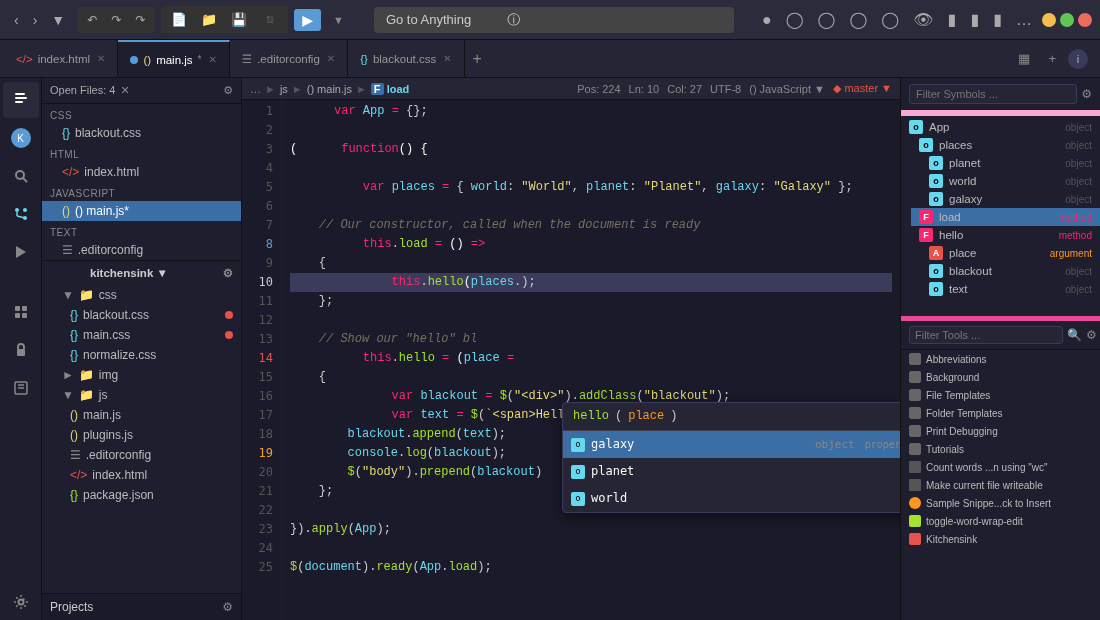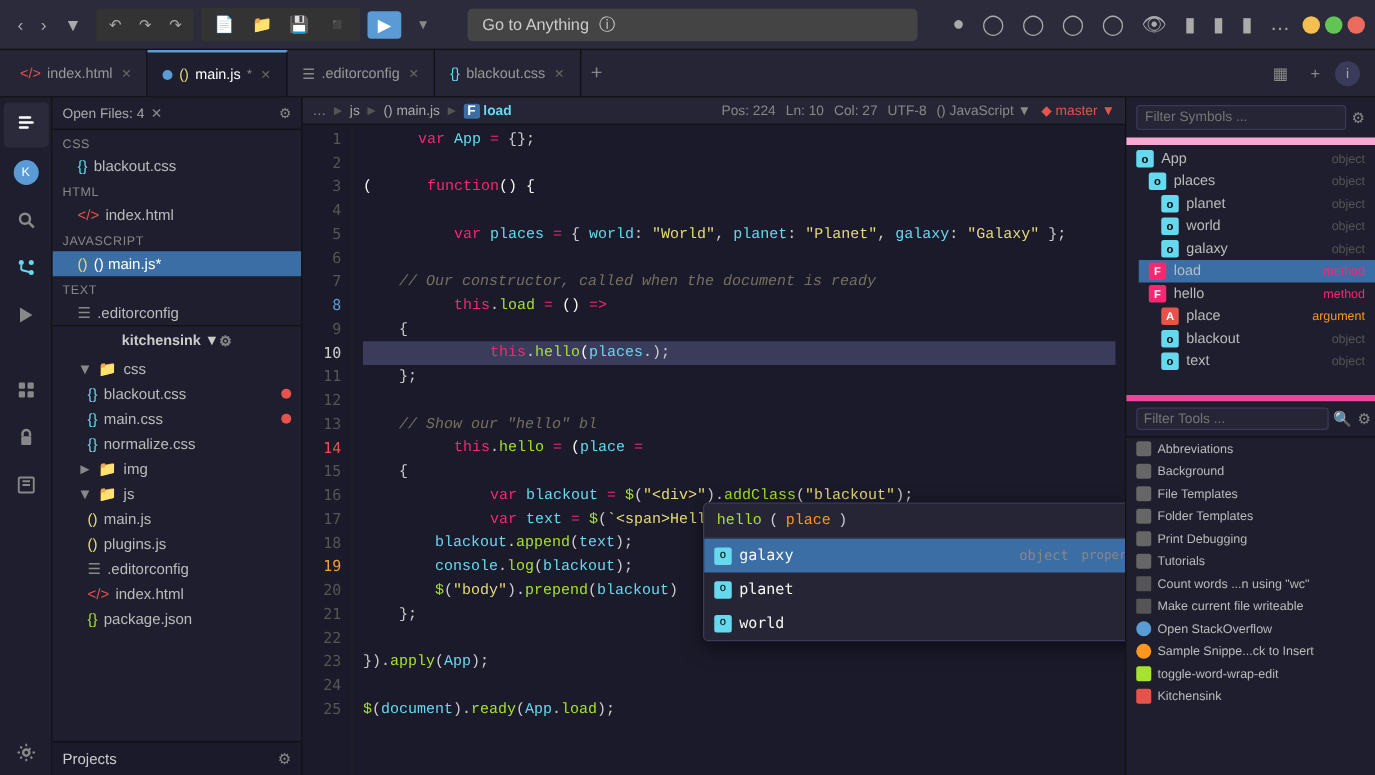--- a/index.html
+++ b/index.html
@@ -4,21 +4,21 @@
   <style>
     * { margin: 0; padding: 0; box-sizing: border-box; }
     body { width: 1100px; height: 620px; overflow: hidden; font-family: 'Segoe UI', Arial, sans-serif; background: #1a1a2e; font-size: 12px; color: #ccc; }
 
     
     .top-bar { display: flex; align-items: center; background: #2b2b3b; height: 40px; padding: 0 8px; gap: 6px; border-bottom: 1px solid #111; }
     .top-bar-nav { display: flex; align-items: center; gap: 2px; }
     .nav-btn { background: none; border: none; color: #aaa; cursor: pointer; padding: 4px 6px; font-size: 14px; }
     .nav-btn-group { display: flex; align-items: center; background: #333; border-radius: 3px; padding: 2px 4px; gap: 2px; }
     .search-bar { flex: 1; display: flex; justify-content: center; }
-    .search-input-wrap { display: flex; align-items: center; background: #444; border-radius: 4px; padding: 4px 12px; min-width: 360px; position: relative; }
+    .search-input-wrap { display: flex; align-items: center; background: #444; border-radius: 4px; padding: 4px 12px; min-width: 360px; position: relative; gap: 28px; }
     .search-input-wrap span { color: #ccc; font-size: 13px; }
     .search-icon-i { color: #888; margin-left: 8px; font-size: 12px; }
     .top-bar-right { display: flex; align-items: center; gap: 6px; }
     .icon-btn { background: none; border: none; color: #aaa; cursor: pointer; font-size: 16px; padding: 2px 4px; }
     .window-controls { display: flex; gap: 4px; }
     .win-btn { width: 14px; height: 14px; border-radius: 50%; border: none; cursor: pointer; }
     .win-min { background: #f5bf4f; }
     .win-max { background: #61c554; }
     .win-close { background: #ed6a5e; }
 
@@ -46,21 +46,21 @@
     .file-panel { width: 200px; background: #1e1e2e; border-right: 1px solid #111; overflow-y: auto; display: flex; flex-direction: column; }
     .panel-header { display: flex; align-items: center; justify-content: space-between; padding: 6px 8px; color: #aaa; font-size: 11px; border-bottom: 1px solid #111; }
     .panel-gear { cursor: pointer; color: #888; }
     .section-label { padding: 6px 8px 2px; font-size: 10px; color: #888; text-transform: uppercase; letter-spacing: 0.5px; }
     .file-item { display: flex; align-items: center; padding: 3px 8px 3px 12px; cursor: pointer; gap: 5px; color: #bbb; font-size: 12px; }
     .file-item.active { background: #3b6ea5; color: #fff; }
     .file-item.sub { padding-left: 20px; }
     .file-item.sub2 { padding-left: 28px; }
     .file-dot-red { width: 8px; height: 8px; background: #e5534b; border-radius: 50%; margin-left: auto; flex-shrink: 0; }
     .panel-section { border-top: 1px solid #111; }
-    .panel-section-header { display: flex; align-items: center; justify-content: center; padding: 5px 8px; cursor: pointer; color: #ccc; font-size: 11.5px; font-weight: bold; }
+    .panel-section-header { display: flex; align-items: center; justify-content: space-between; padding: 5px 8px; cursor: pointer; color: #ccc; font-size: 11.5px; font-weight: bold; margin-left: 40px; }
     .panel-bottom { display: flex; align-items: center; justify-content: space-between; padding: 6px 8px; background: #1a1a2a; border-top: 1px solid #111; margin-top: auto; text-align: center; }
     .panel-bottom-title { color: #ccc; font-size: 12px; cursor: pointer; }
 
     
     .breadcrumb-bar { display: flex; align-items: center; background: #252535; padding: 4px 8px; font-size: 11px; color: #888; gap: 4px; border-bottom: 1px solid #111; }
     .breadcrumb-sep { color: #555; }
     .breadcrumb-item { color: #aaa; cursor: pointer; }
     .breadcrumb-active { color: #66d9ef; font-weight: bold; }
     .breadcrumb-right { margin-left: auto; display: flex; align-items: center; gap: 8px; font-size: 11px; color: #888; }
     .breadcrumb-right span { cursor: pointer; }
@@ -568,24 +568,20 @@
         </div>
         <div class="tool-item">
           <div style="width:12px;height:12px;background:#555;border-radius:1px;flex-shrink:0;"></div>
           <span>Count words ...n using "wc"</span>
         </div>
         <div class="tool-item">
           <div style="width:12px;height:12px;background:#555;border-radius:1px;flex-shrink:0;"></div>
           <span>Make current file writeable</span>
         </div>
         <div class="tool-item">
-          <div style="width:12px;height:12px;background:#5b9bd5;border-radius:50%;flex-shrink:0;"></div>
-          <span>Open StackOverflow</span>
-        </div>
-        <div class="tool-item">
           <div style="width:12px;height:12px;background:#fd971f;border-radius:50%;flex-shrink:0;"></div>
           <span>Sample Snippe...ck to Insert</span>
         </div>
         <div class="tool-item">
           <div style="width:12px;height:12px;background:#a6e22e;border-radius:2px;flex-shrink:0;"></div>
           <span>toggle-word-wrap-edit</span>
         </div>
         <div class="tool-item">
           <div style="width:12px;height:12px;background:#e5534b;border-radius:2px;flex-shrink:0;"></div>
           <span>Kitchensink</span>

